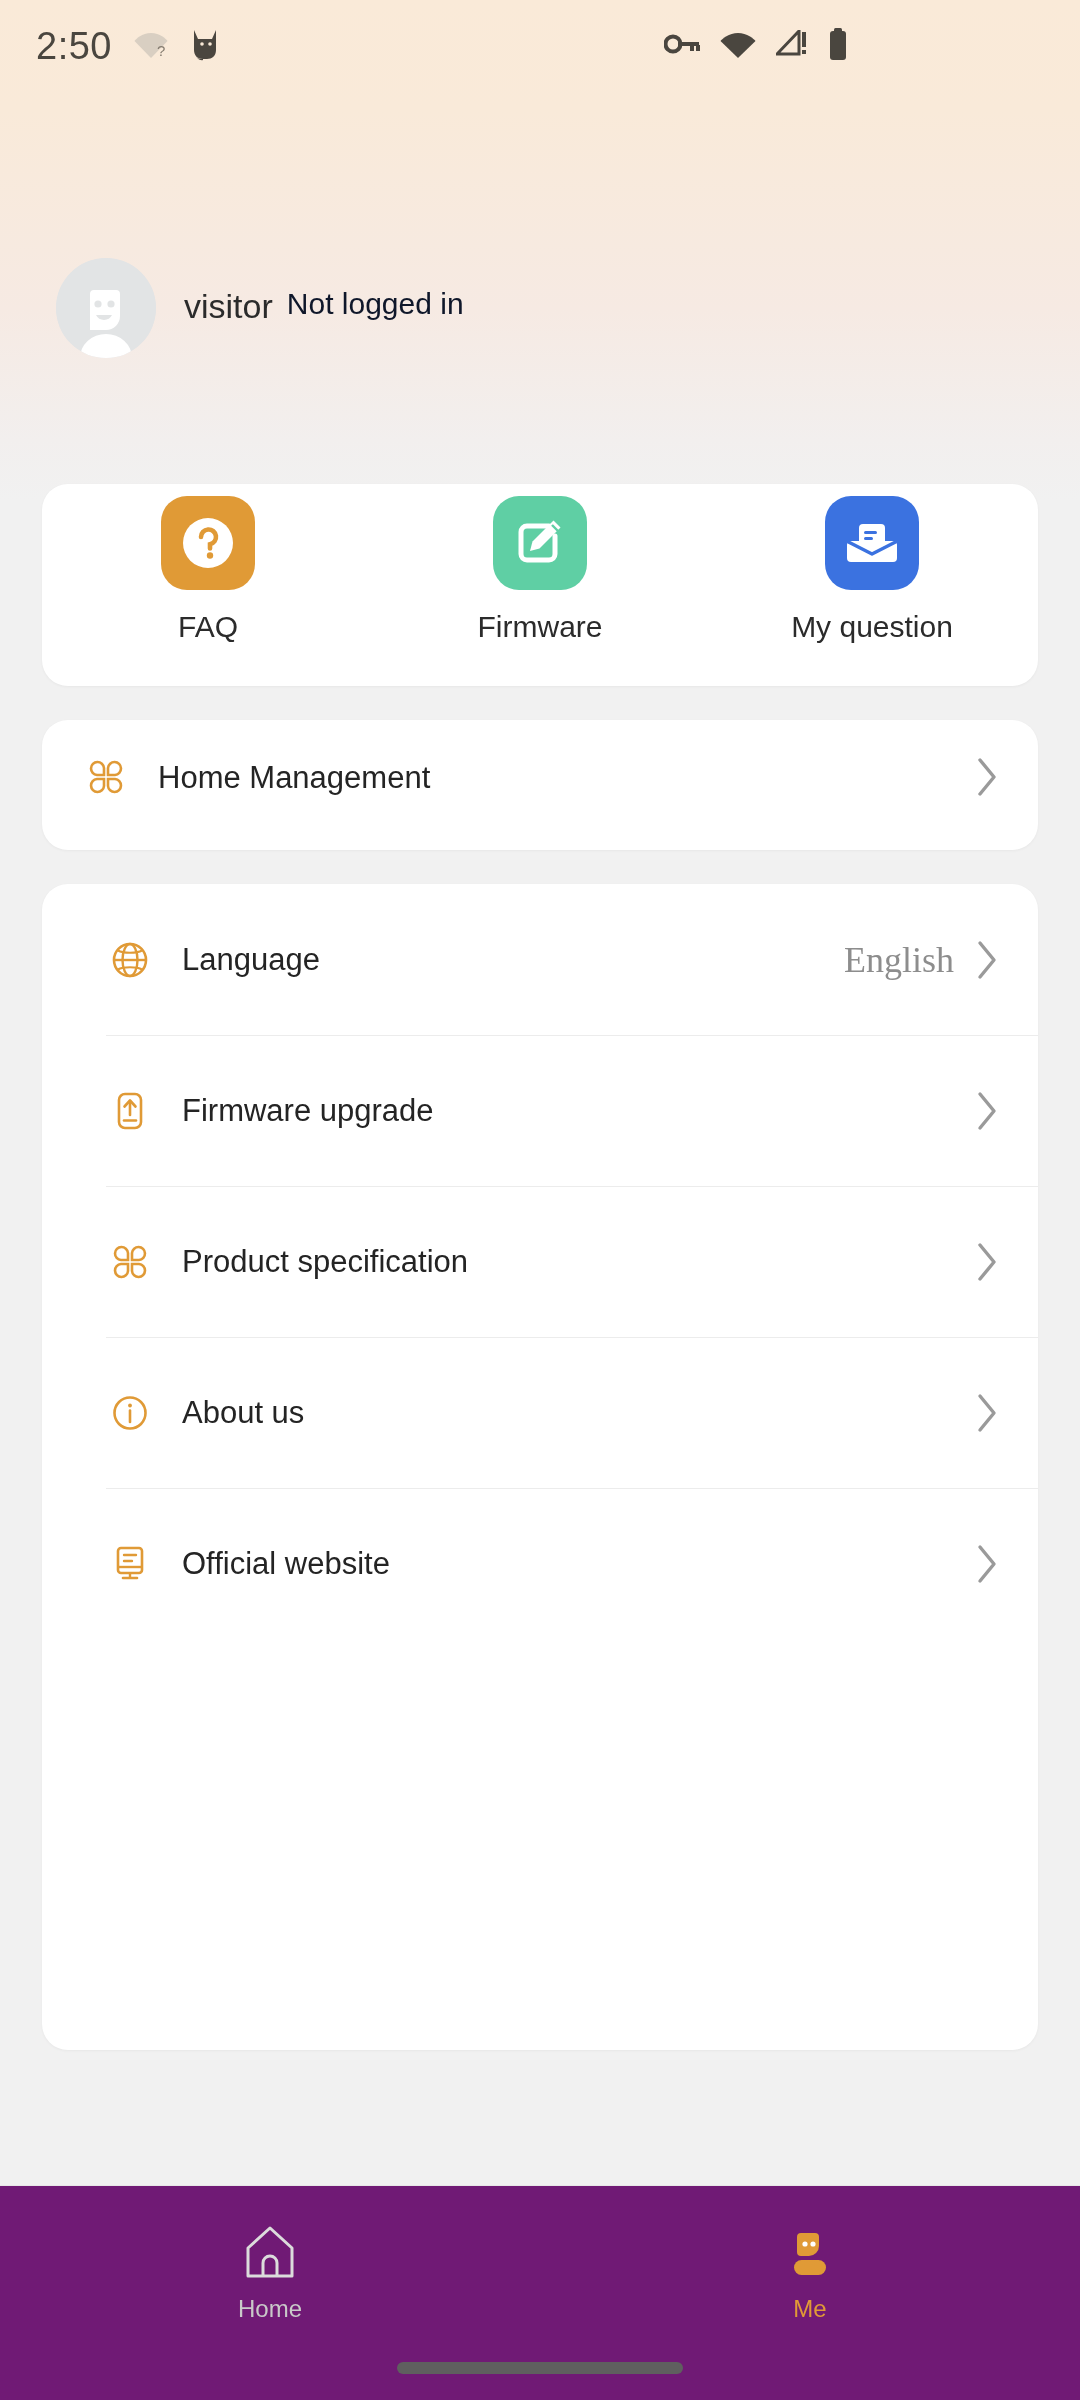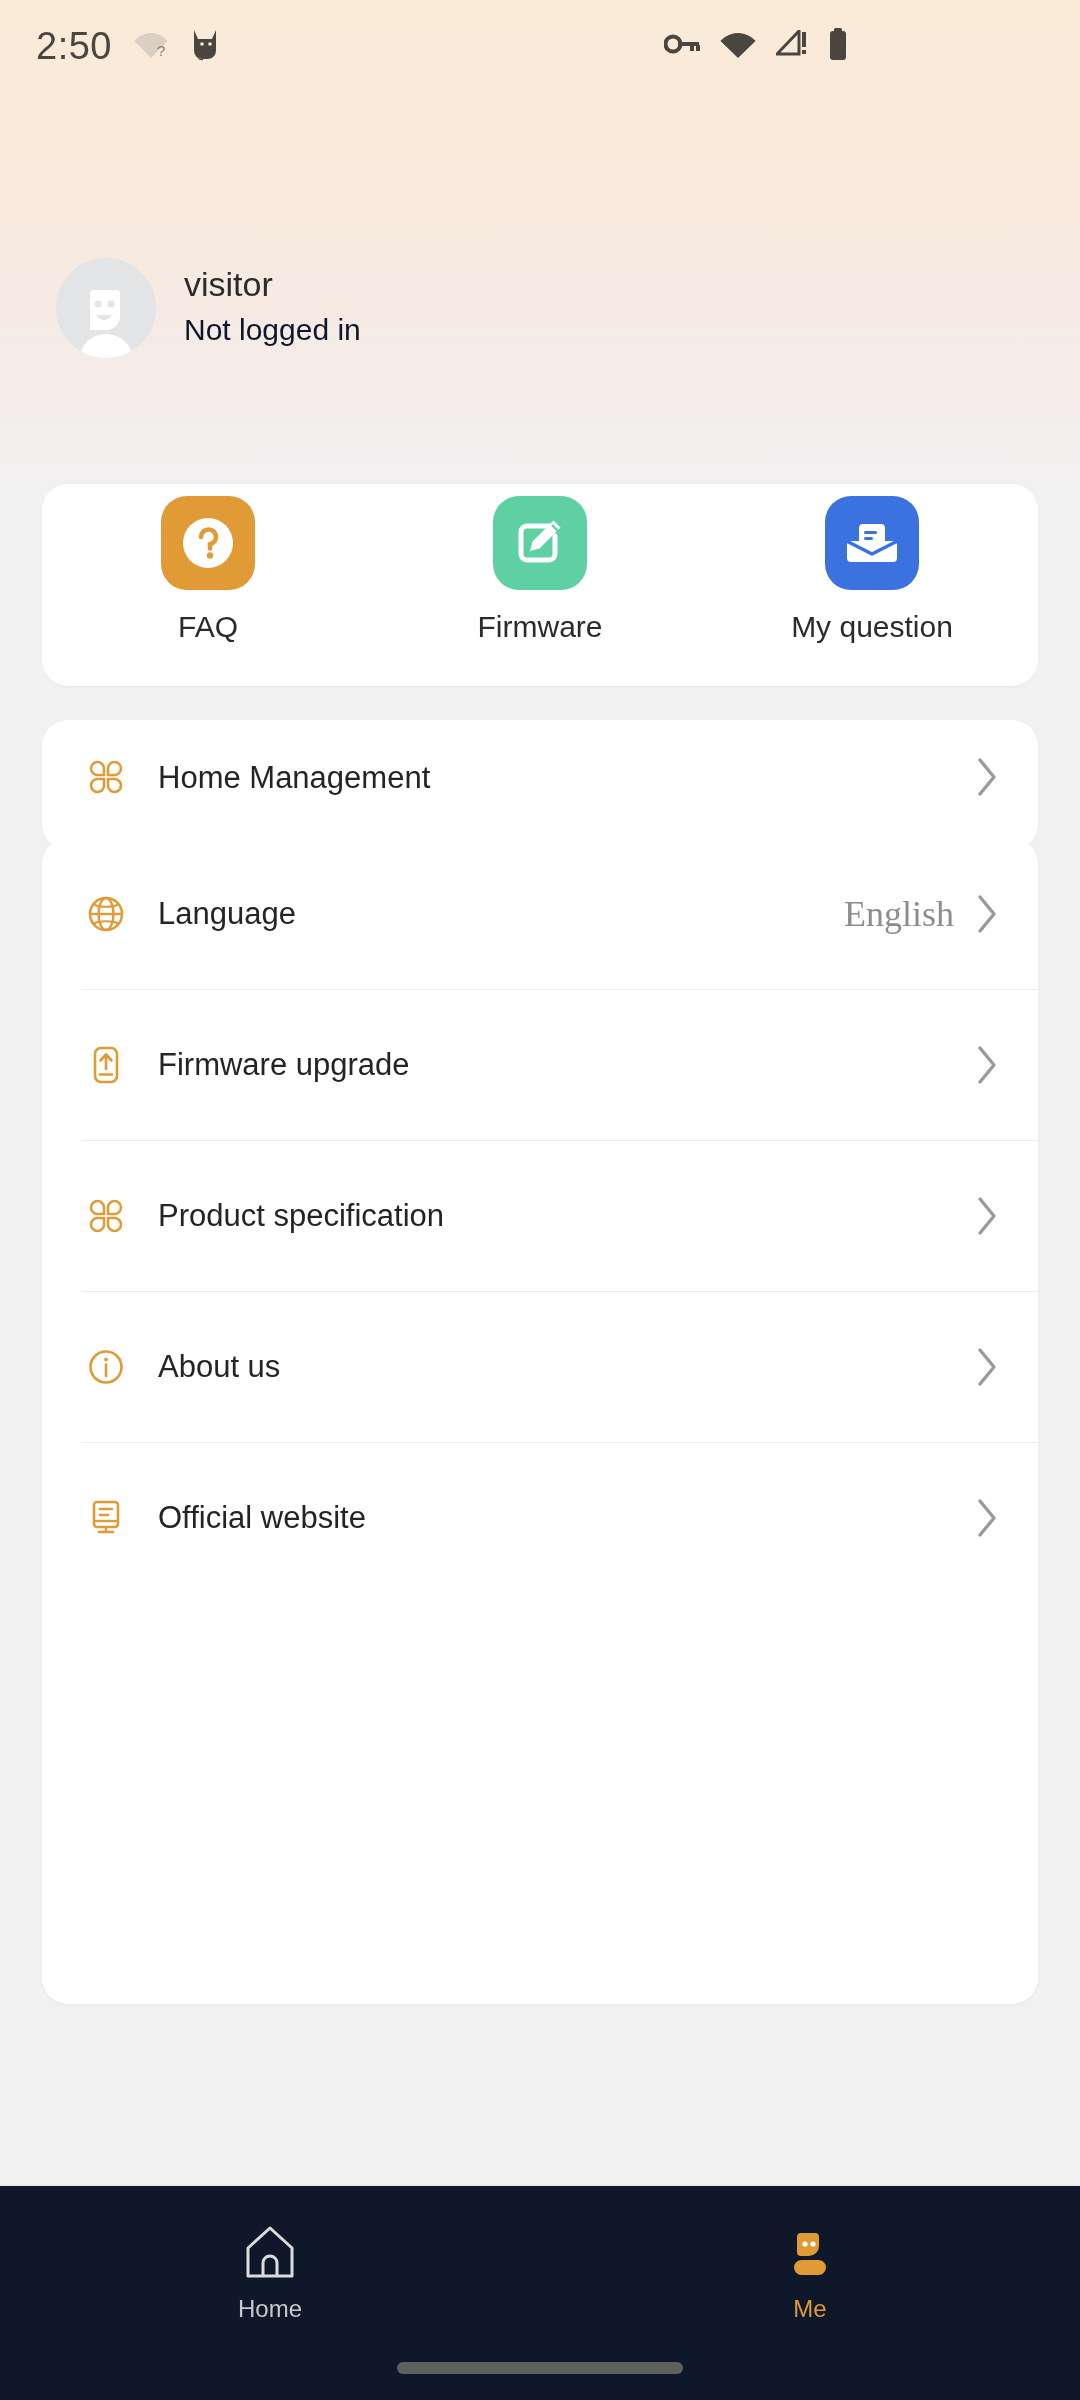--- a/index.html
+++ b/index.html
@@ -30,33 +30,33 @@
 
   
   .profile{
     position:absolute; left:56px; top:258px;
     display:flex; align-items:center; gap:28px;
   }
   .avatar{
     width:100px; height:100px; border-radius:50%;
     background:#e2e4e5; overflow:hidden; position:relative; flex:none;
   }
-  .profile-text{ display:flex; flex-direction:column; gap:14px; padding-bottom:4px;}
+  .profile-text{ display:flex; flex-direction:row; gap:14px; padding-bottom:4px;}
   .pname{ font-size:34px; color:#2b2b2b; line-height:1; }
   .pstatus{ font-size:30px; color:#0f172a; line-height:1; }
 
   
   .card{
     position:absolute; left:42px; width:996px;
     background:#ffffff; border-radius:26px;
     box-shadow:0 1px 3px rgba(0,0,0,0.045);
   }
   #quick-card{ top:484px; height:202px; }
   #home-card{ top:720px; height:130px; }
-  #settings-card{ top:838px; height:1166px; }
+  #settings-card{ top:884px; height:1166px;padding-left:24px; }
 
   
   .quick-row{ display:flex; height:100%; padding-top:12px; }
   .quick-item{ flex:1; display:flex; flex-direction:column; align-items:center; gap:22px; }
   .qi-icon{ width:94px; height:94px; border-radius:26px; display:flex; align-items:center; justify-content:center; }
   .qi-label{ font-size:30px; color:#2b2b2b; line-height:1; }
 
   
   .row{
     height:151px; display:flex; align-items:center;
@@ -67,21 +67,21 @@
     content:""; position:absolute; left:40px; right:0; top:0; height:1px; background:#ececec;
   }
   .row-icon{ width:48px; height:48px; flex:none; display:flex; align-items:center; justify-content:center; margin-right:28px; }
   .row-label{ font-size:31px; color:#242424; flex:1; line-height:1; }
   .row-value{ font-size:36px; color:#8d8d8d; margin-right:22px; line-height:1;font-family:Liberation Serif, serif; }
   .chev{ width:24px; height:42px; flex:none; }
 
   
   .bottomnav{
     position:absolute; left:0; bottom:0; width:1080px; height:215px;
-    background:#0f172a; border-top:1px solid #e8e8e8;
+    background:#701a75; border-top:1px solid #e8e8e8;
   }
   .nav-items{ display:flex; height:160px; }
   .nav-item{ flex:1; display:flex; flex-direction:column; align-items:center; justify-content:center; gap:16px; padding-top:12px; }
   .nav-icon{ height:58px; display:flex; align-items:flex-end; justify-content:center; }
   .nav-label{ font-size:24px; line-height:1; }
   .nav-label.inactive{ color:#c9c9c9; }
   .nav-label.active{ color:#e09a36; }
   .gesture-bar{
     position:absolute; left:50%; transform:translateX(-50%); bottom:26px;
     width:286px; height:12px; border-radius:6px; background:#5f5f5f;

